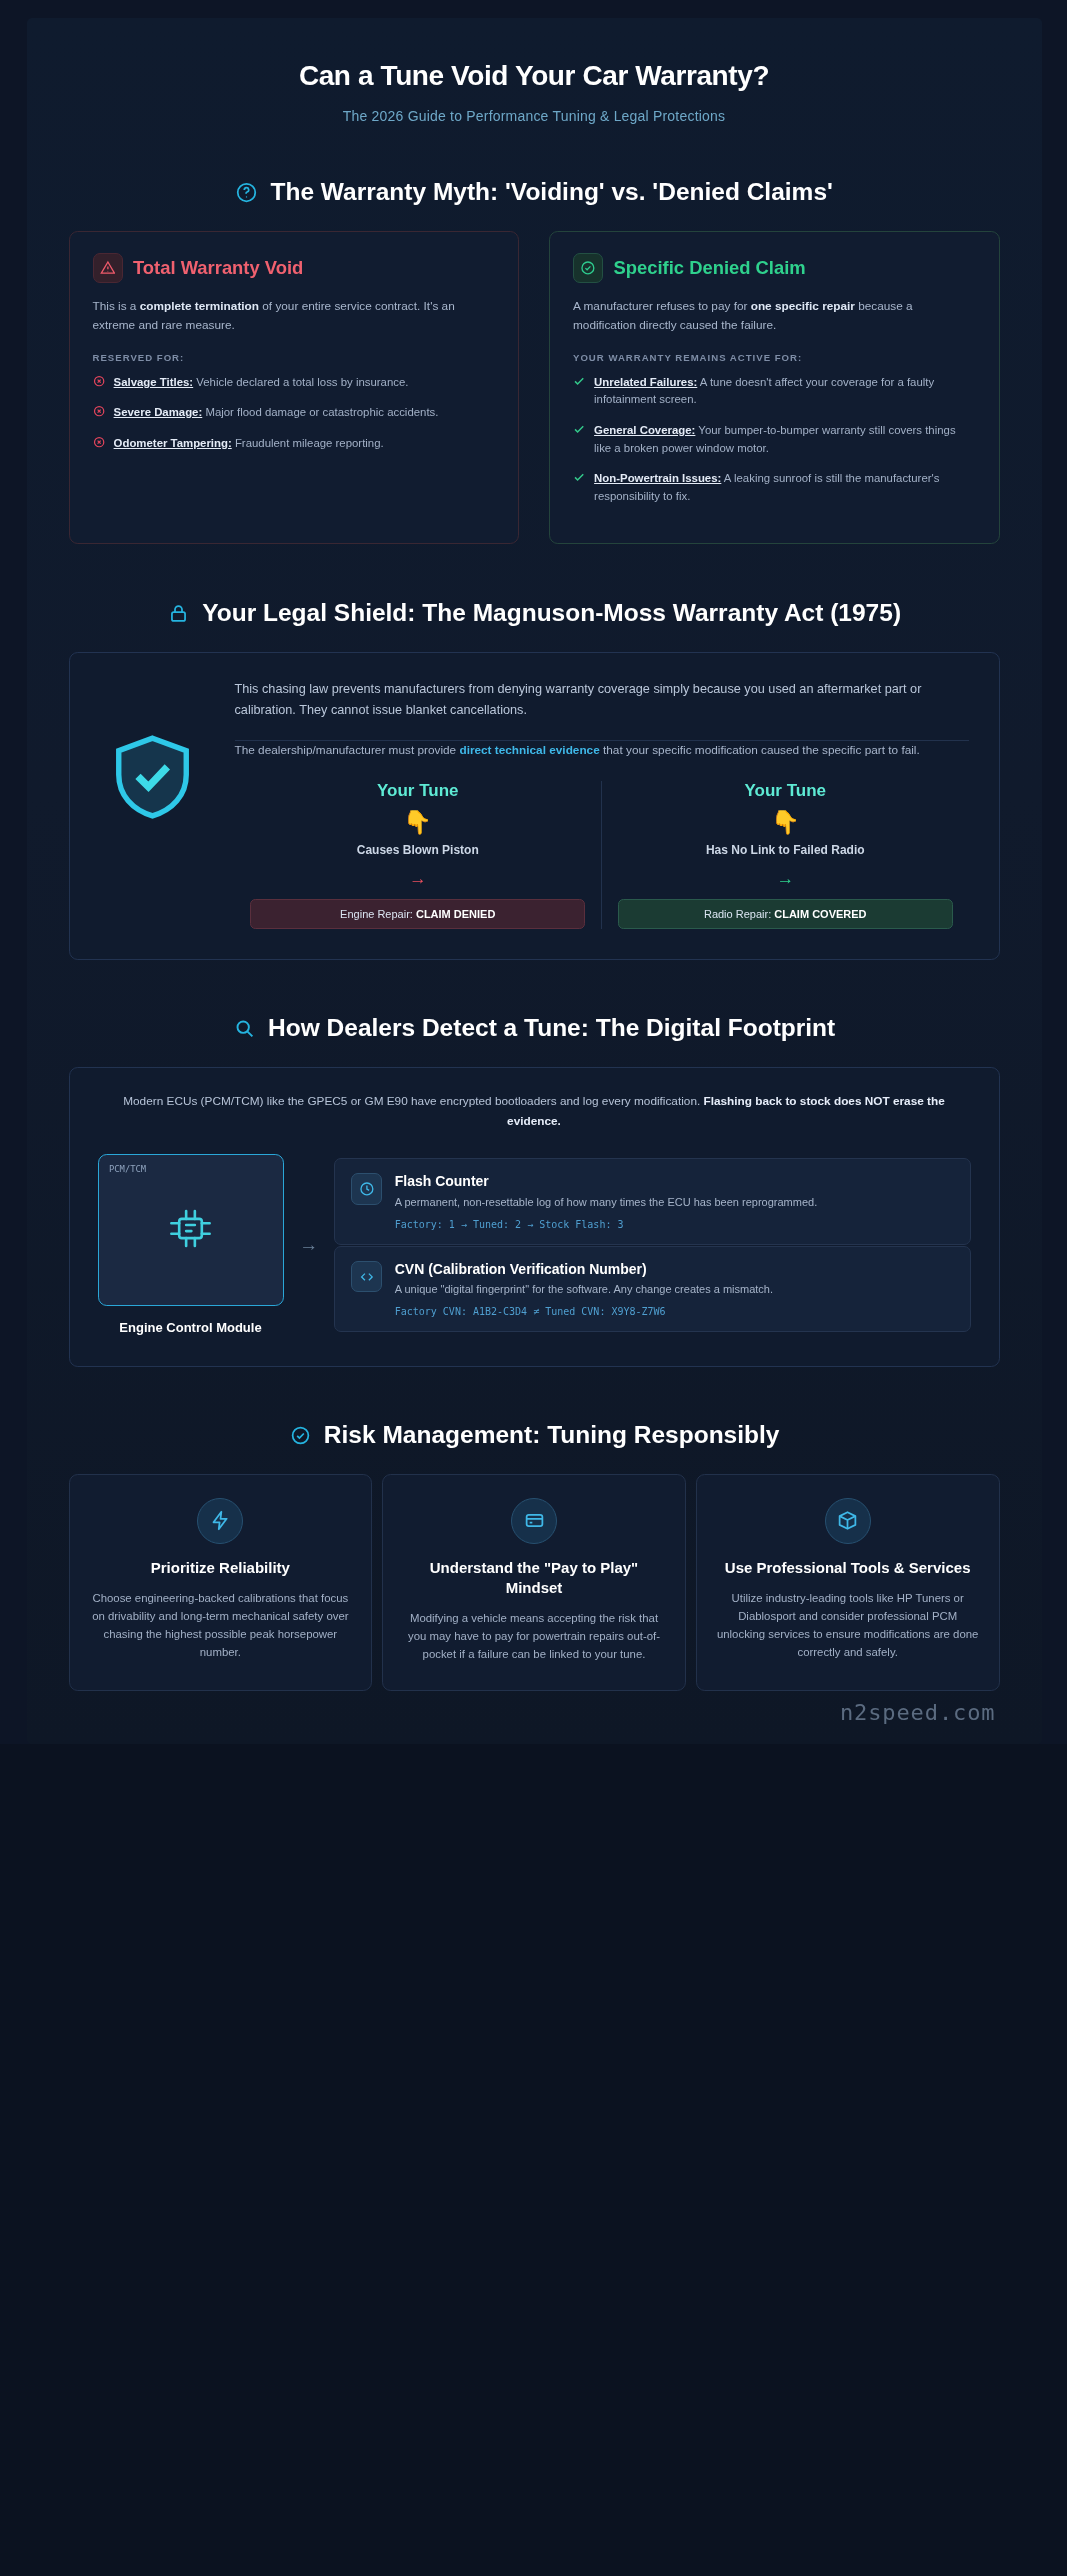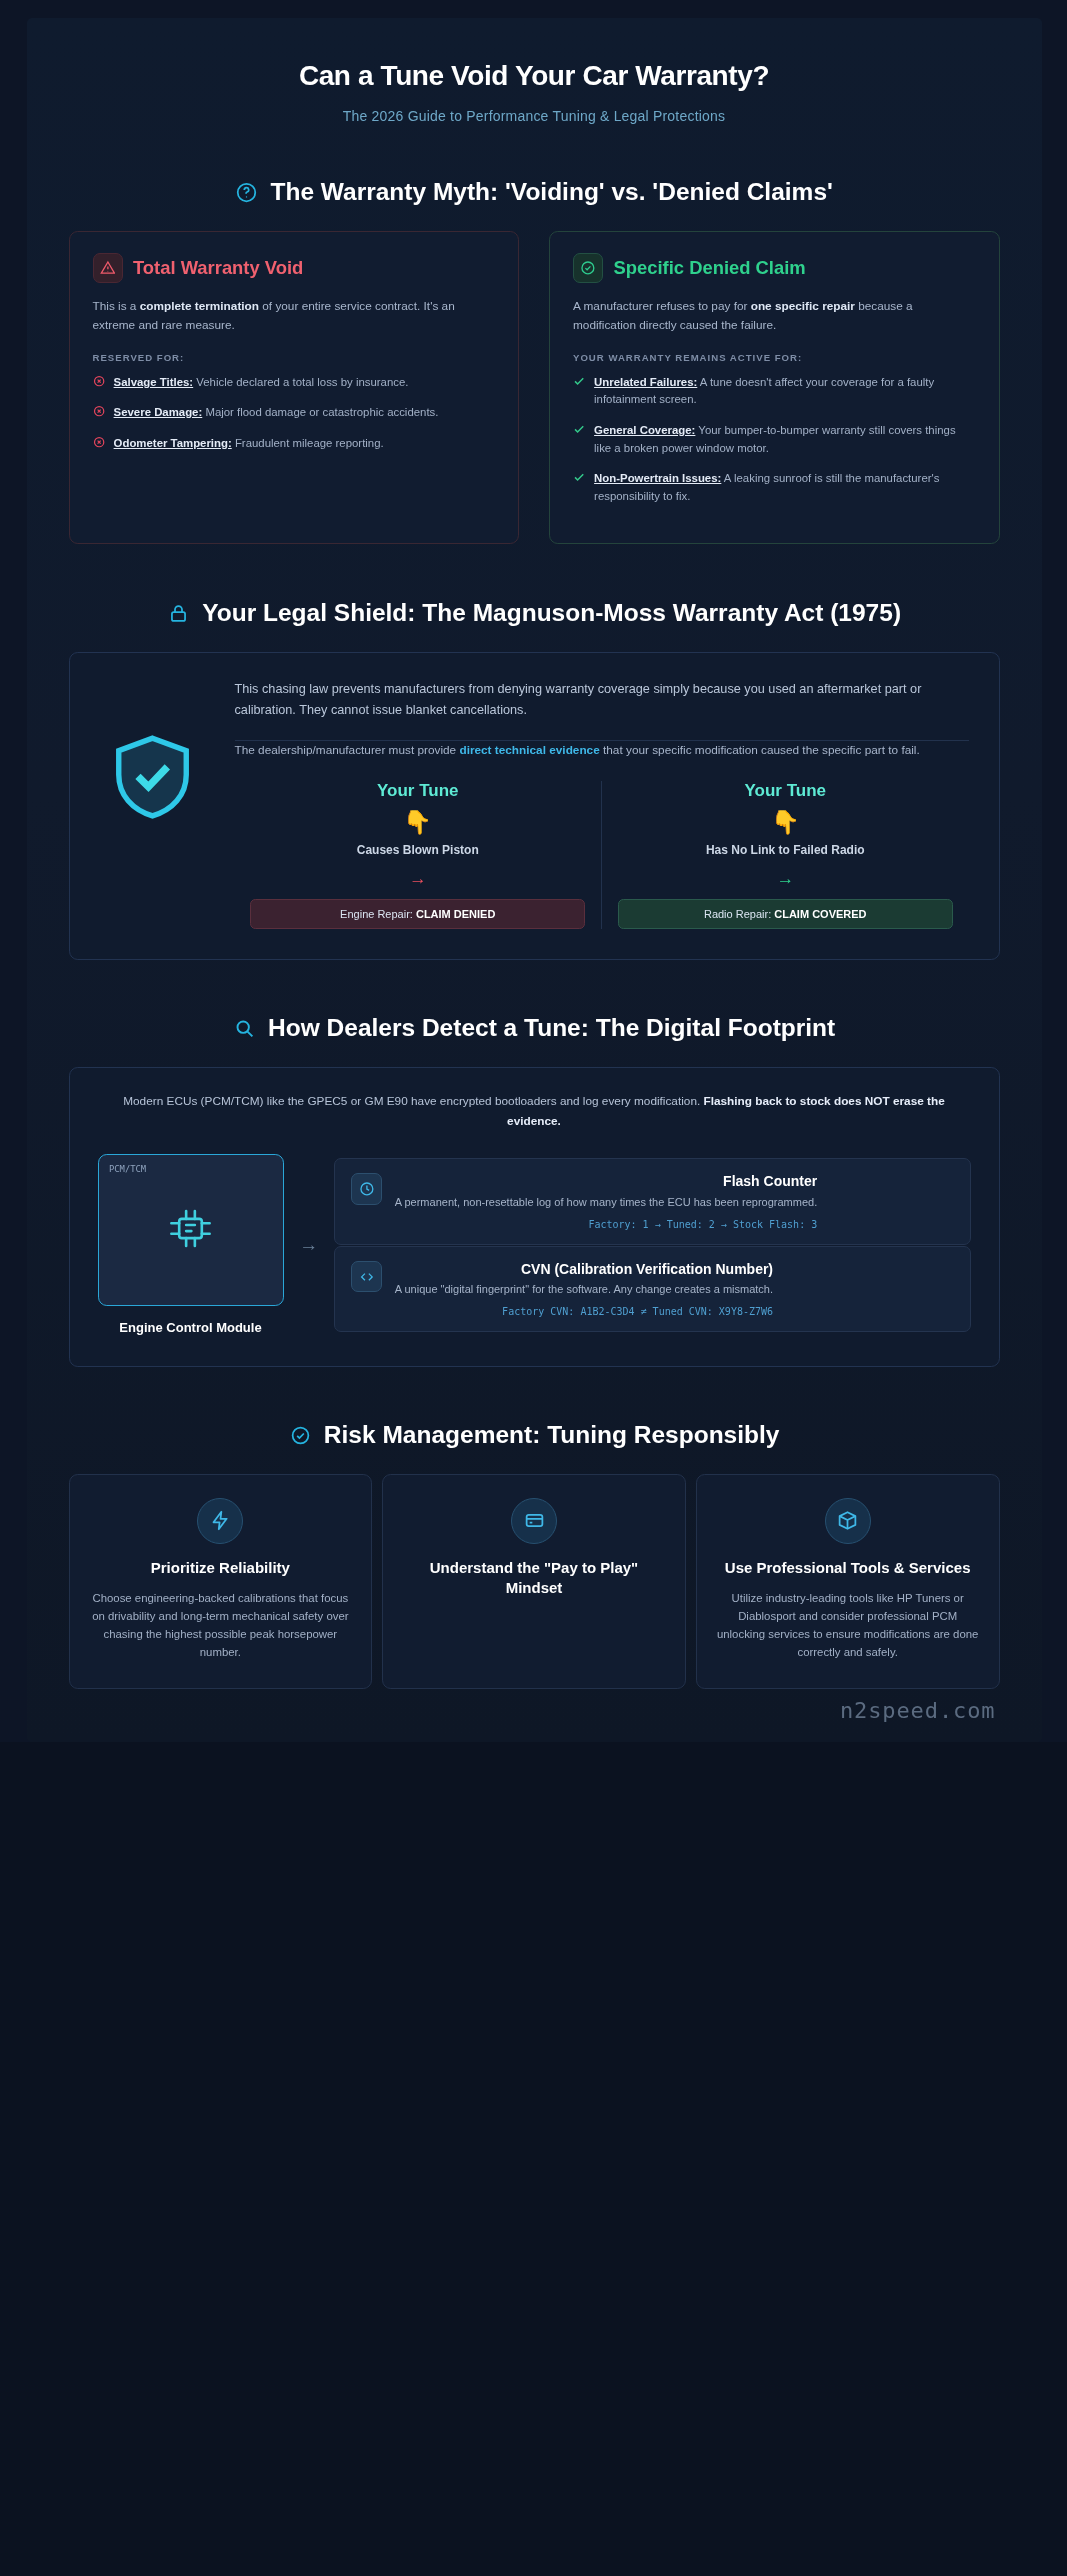--- a/index.html
+++ b/index.html
@@ -230,21 +230,21 @@
   .ecu-caption {
     text-align: center;
     color: #ffffff;
     font-size: 13px;
     font-weight: bold;
     margin-top: 12.3px;
     line-height: 1.35;
   }
   .ecu-col { flex: none; width: 186px; }
   .fp-arrow { color: #6a8099; font-size: 19px; flex:none; }
-  .fp-cards { flex: 1; display: flex; flex-direction: column; gap: 1px; text-align: right; }
+  .fp-cards { flex: 1; display: flex; flex-direction: column; gap: 1px; }
   .fp-card {
     background: #15233a;
     border: 0.9px solid #24344f;
     border-radius: 7px;
     padding: 14px 15.8px;
     display: flex;
     gap: 12.3px;
   }
   .fp-ico {
     flex: none;
@@ -538,20 +538,21 @@
         <div class="risk-text">Choose engineering-backed calibrations that focus on drivability and long-term mechanical safety over chasing the highest possible peak horsepower number.</div>
       </div>
       <div class="risk-card">
         <div class="risk-ico">
           <svg viewBox="0 0 24 24" fill="none" stroke="currentColor" stroke-width="2">
               <rect x="3" y="5.5" width="18" height="13" rx="2.5"></rect>
               <path d="M3 10h18M6.5 14.5h3"></path>
             </svg>
         </div>
         <div class="risk-title">Understand the "Pay to Play" Mindset</div>
+        <div class="risk-text">Modifying a vehicle means accepting the risk that you may have to pay for powertrain repairs out-of-pocket if a failure can be linked to your tune.</div>
       </div>
       <div class="risk-card">
         <div class="risk-ico">
           <svg viewBox="0 0 24 24" fill="none" stroke="currentColor" stroke-width="2" stroke-linejoin="round">
               <path d="M12 2.5 21 7v10l-9 4.5L3 17V7l9-4.5z"></path>
               <path d="M3 7l9 4.5L21 7M12 11.5V21"></path>
             </svg>
         </div>
         <div class="risk-title">Use Professional Tools &amp; Services</div>
         <div class="risk-text">Utilize industry-leading tools like HP Tuners or Diablosport and consider professional PCM unlocking services to ensure modifications are done correctly and safely.</div>

